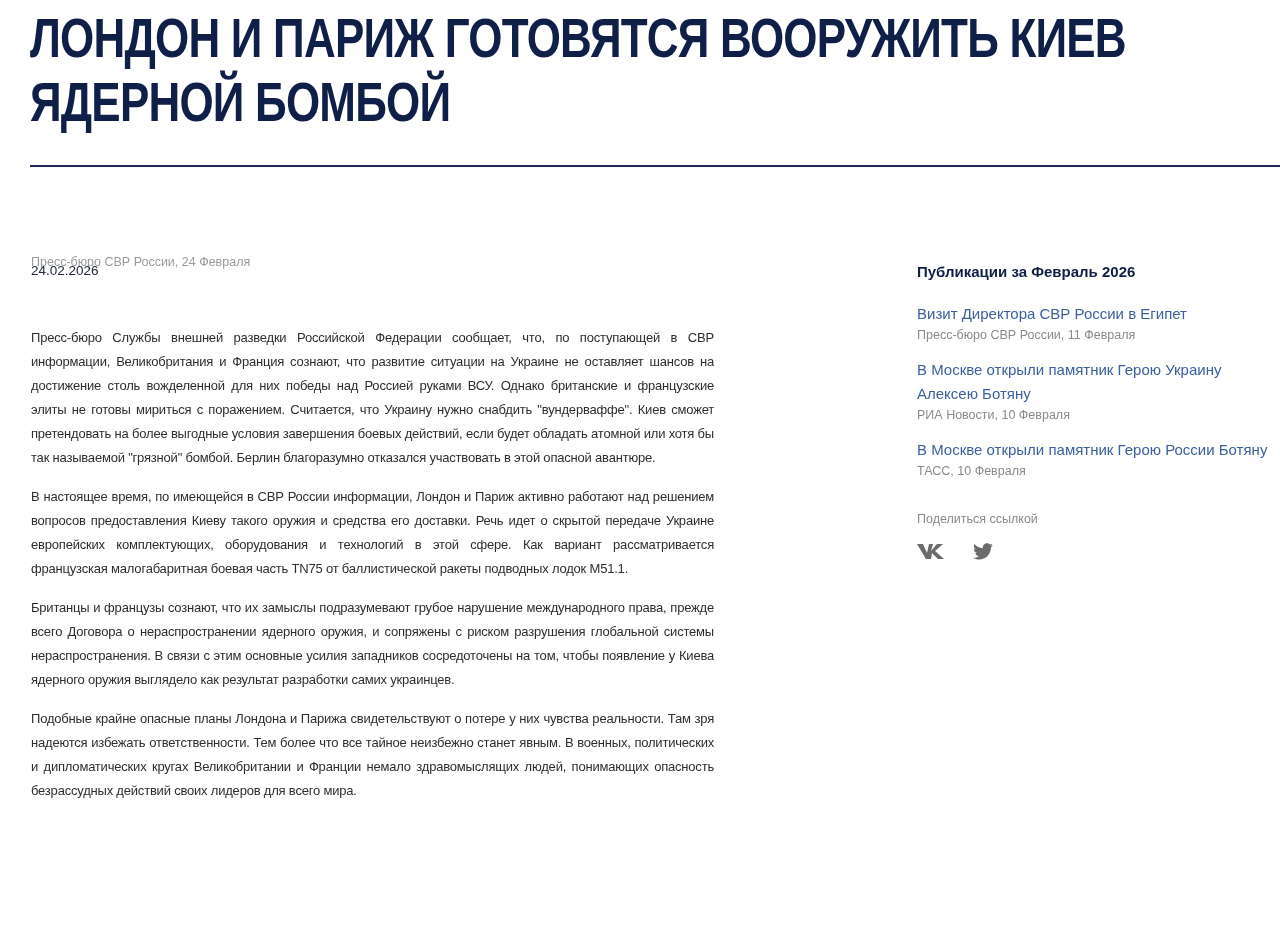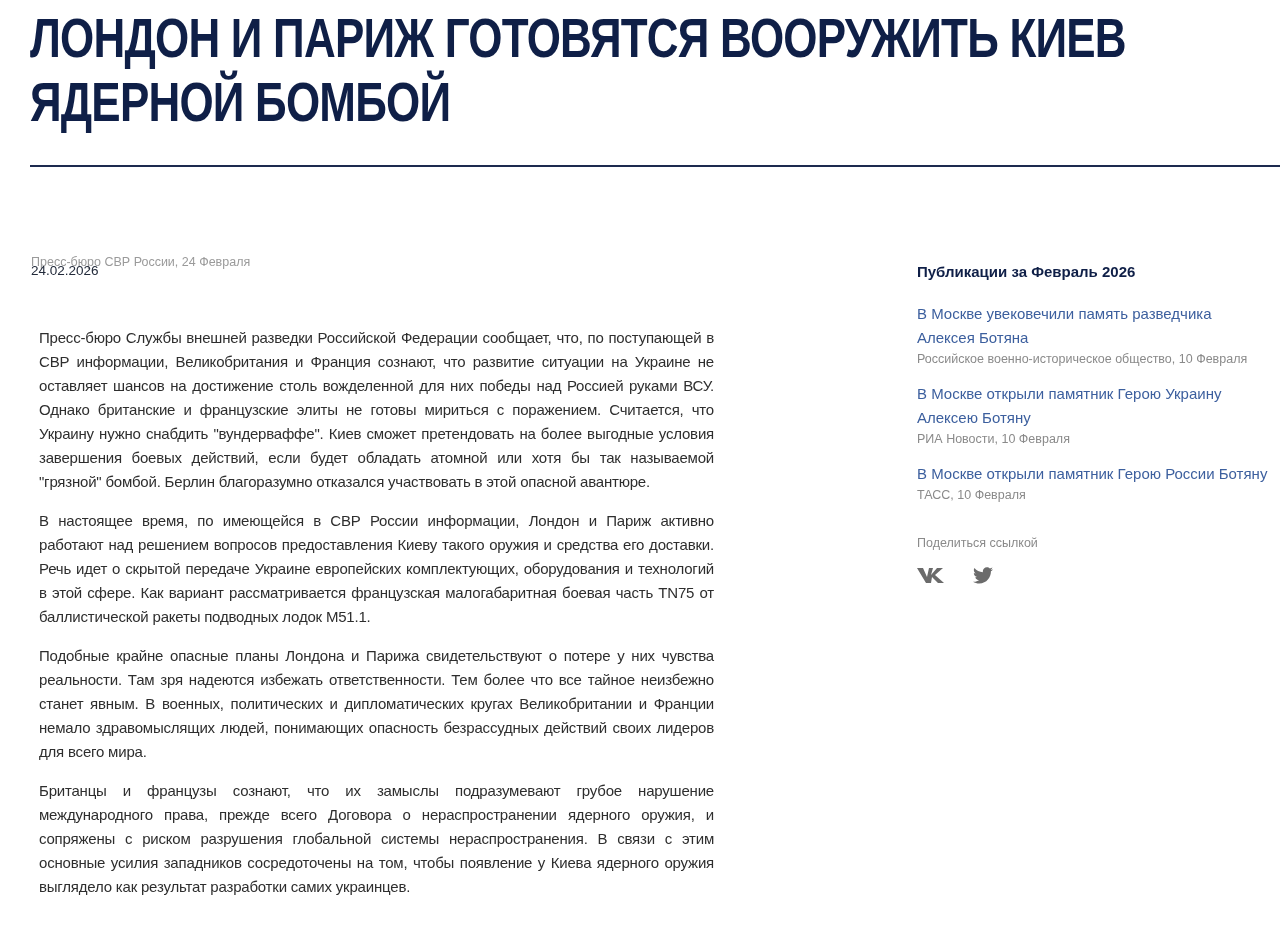--- a/index.html
+++ b/index.html
@@ -25,22 +25,22 @@
       font-size: 12.5px; color: #9a9a9a; margin-top: 40px;
     }
     .date {
       position: absolute; left: 31px; top: 263px;
       font-size: 13.5px; color: #222a3a;
     }
     .article {
       position: absolute; left: 31px; top: 326px; width: 683px;
     }
     .article p {
-      margin: 0 0 15px 8px;
-      font-size: 15px; line-height: 24px; color: #2e2e2e;
+      margin: 0 0 15px 0;
+      font-size: 13px; line-height: 24px; color: #2e2e2e;
       text-align: justify;
       letter-spacing: -0.2px;
     }
     .sidebar {
       position: absolute; left: 917px; top: 262px; width: 380px;
     }
     .sidebar-title {
       font-size: 15px; font-weight: bold; color: #0f1f47; margin: 0 0 20px 0; line-height: 20px;
     }
     .pub { margin-bottom: 14px; }
@@ -62,32 +62,32 @@
 
 <h1 class="title">ЛОНДОН И ПАРИЖ ГОТОВЯТСЯ ВООРУЖИТЬ КИЕВ ЯДЕРНОЙ БОМБОЙ</h1>
 <div class="rule"></div>
 
 <div class="source">Пресс-бюро СВР России, 24 Февраля</div>
 <div class="date">24.02.2026</div>
 
 <div class="article">
   <p>Пресс-бюро Службы внешней разведки Российской Федерации сообщает, что, по поступающей в СВР информации, Великобритания и Франция сознают, что развитие ситуации на Украине не оставляет шансов на достижение столь вожделенной для них победы над Россией руками ВСУ. Однако британские и французские элиты не готовы мириться с поражением. Считается, что Украину нужно снабдить "вундерваффе". Киев сможет претендовать на более выгодные условия завершения боевых действий, если будет обладать атомной или хотя бы так называемой "грязной" бомбой. Берлин благоразумно отказался участвовать в этой опасной авантюре.</p>
   <p>В настоящее время, по имеющейся в СВР России информации, Лондон и Париж активно работают над решением вопросов предоставления Киеву такого оружия и средства его доставки. Речь идет о скрытой передаче Украине европейских комплектующих, оборудования и технологий в этой сфере. Как вариант рассматривается французская малогабаритная боевая часть TN75 от баллистической ракеты подводных лодок М51.1.</p>
+  <p>Британцы и французы сознают, что их замыслы подразумевают грубое нарушение международного права, прежде всего Договора о нераспространении ядерного оружия, и сопряжены с риском разрушения глобальной системы нераспространения. В связи с этим основные усилия западников сосредоточены на том, чтобы появление у Киева ядерного оружия выглядело как результат разработки самих украинцев.</p>
   <p>Подобные крайне опасные планы Лондона и Парижа свидетельствуют о потере у них чувства реальности. Там зря надеются избежать ответственности. Тем более что все тайное неизбежно станет явным. В военных, политических и дипломатических кругах Великобритании и Франции немало здравомыслящих людей, понимающих опасность безрассудных действий своих лидеров для всего мира.</p>
-  <p>Британцы и французы сознают, что их замыслы подразумевают грубое нарушение международного права, прежде всего Договора о нераспространении ядерного оружия, и сопряжены с риском разрушения глобальной системы нераспространения. В связи с этим основные усилия западников сосредоточены на том, чтобы появление у Киева ядерного оружия выглядело как результат разработки самих украинцев.</p>
 </div>
 
 <aside class="sidebar">
   <div class="sidebar-title">Публикации за Февраль 2026</div>
 
   <div class="pub" style="width:330px">
+    <a class="pub-link" href="#">Визит Директора СВР России в Египет</a>
+    <div class="pub-meta">Пресс-бюро СВР России, 11 Февраля</div>
   </div>
   <div class="pub" style="width:330px">
-    <a class="pub-link" href="#">В Москве увековечили память разведчика Алексея Ботяна</a>
-    <div class="pub-meta">Российское военно-историческое общество, 10 Февраля</div>
   </div>
   <div class="pub" style="width:330px">
     <a class="pub-link" href="#">В Москве открыли памятник Герою Украину Алексею Ботяну</a>
     <div class="pub-meta">РИА Новости, 10 Февраля</div>
   </div>
   <div class="pub">
     <a class="pub-link nowrap" href="#">В Москве открыли памятник Герою России Ботяну</a>
     <div class="pub-meta">ТАСС, 10 Февраля</div>
   </div>
 

